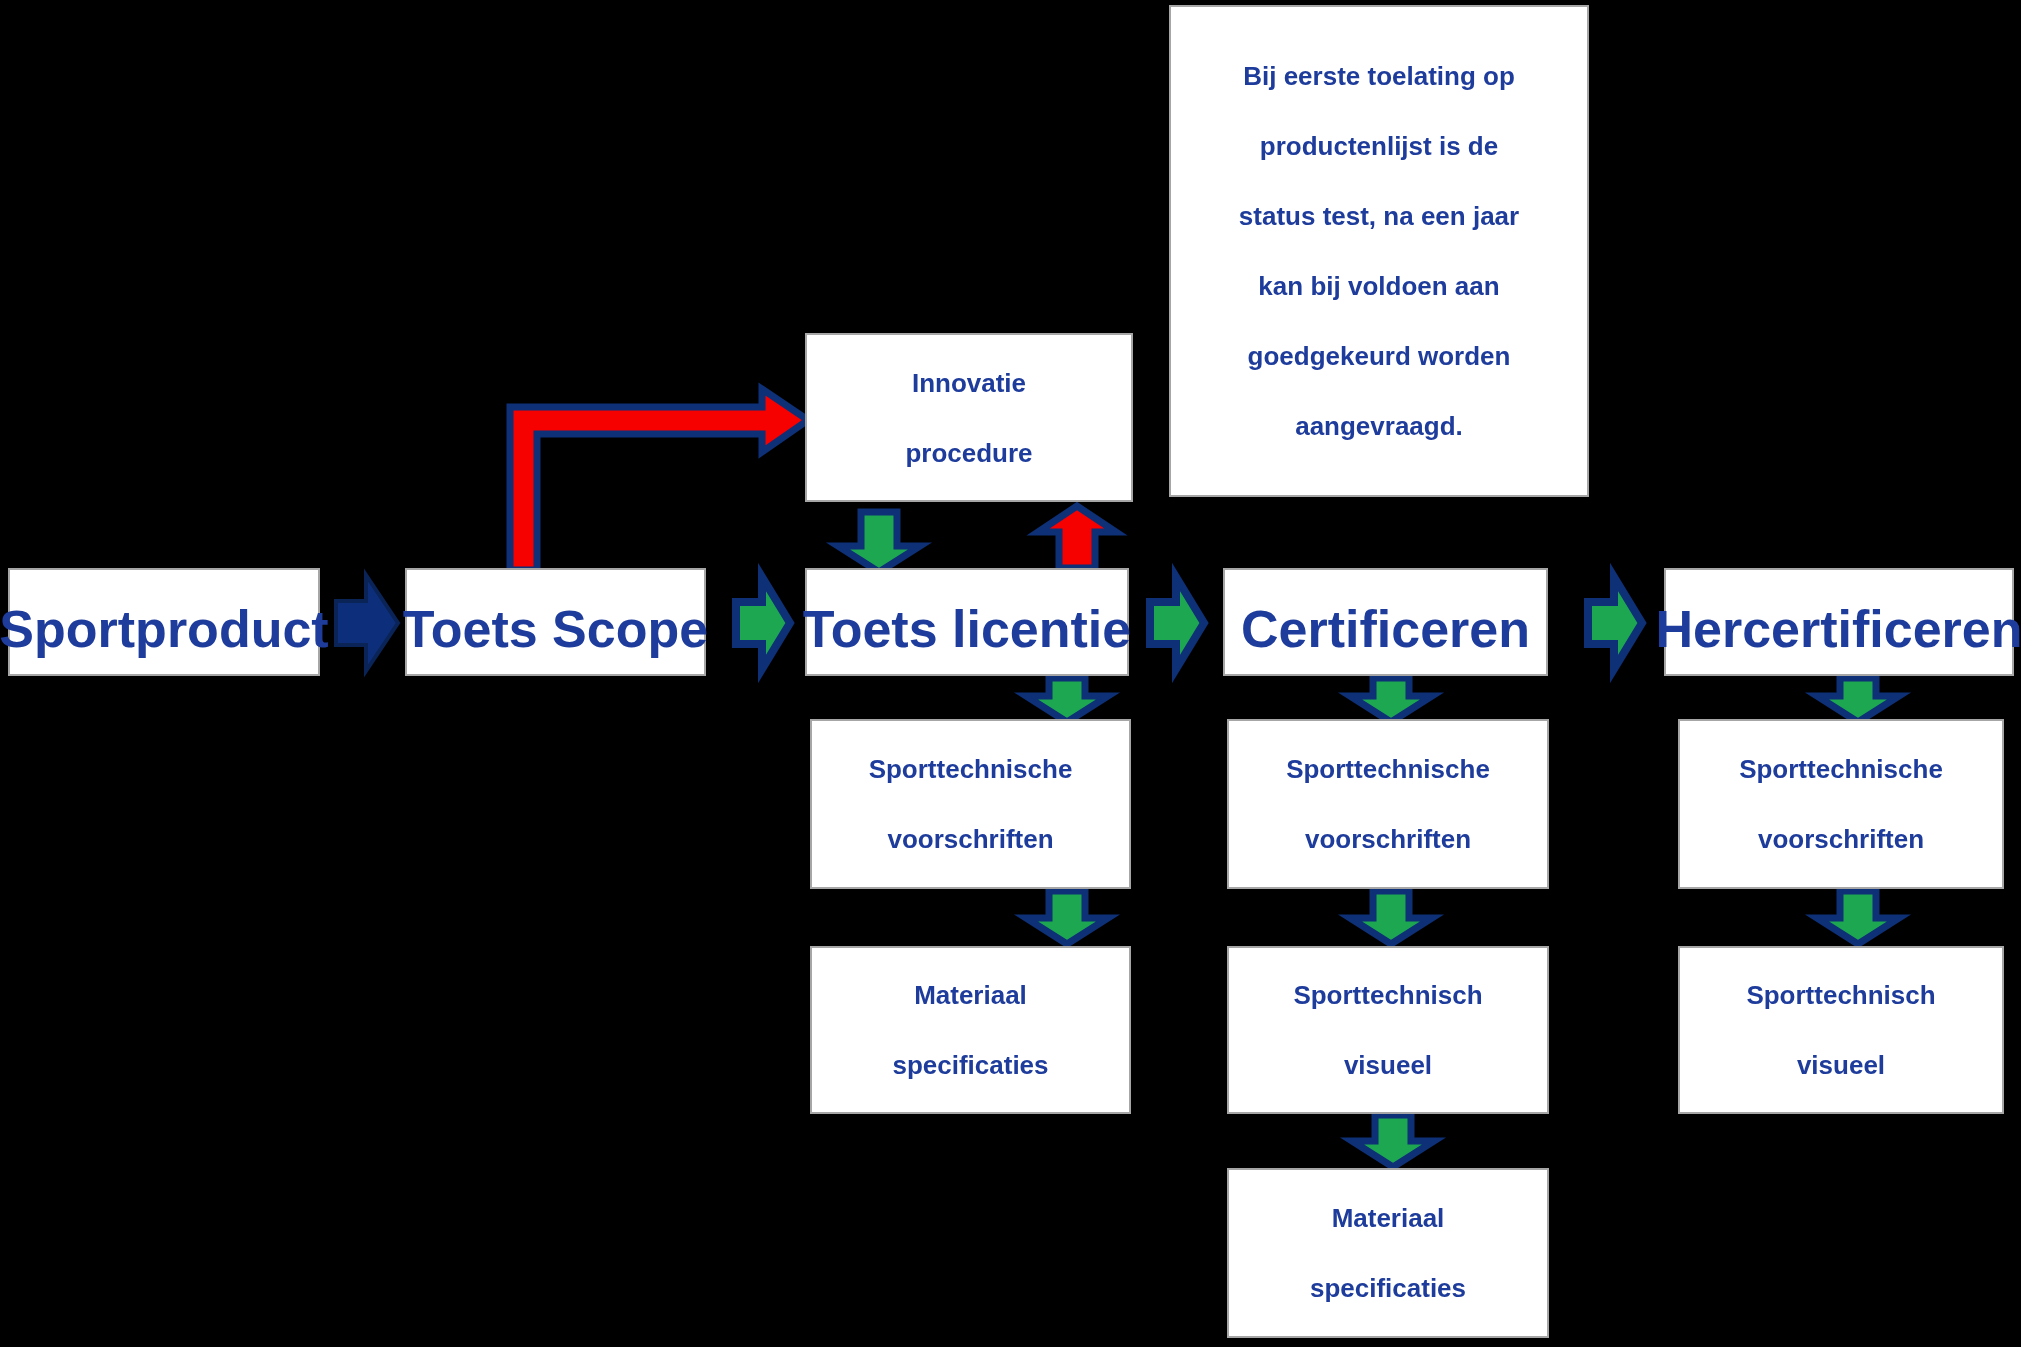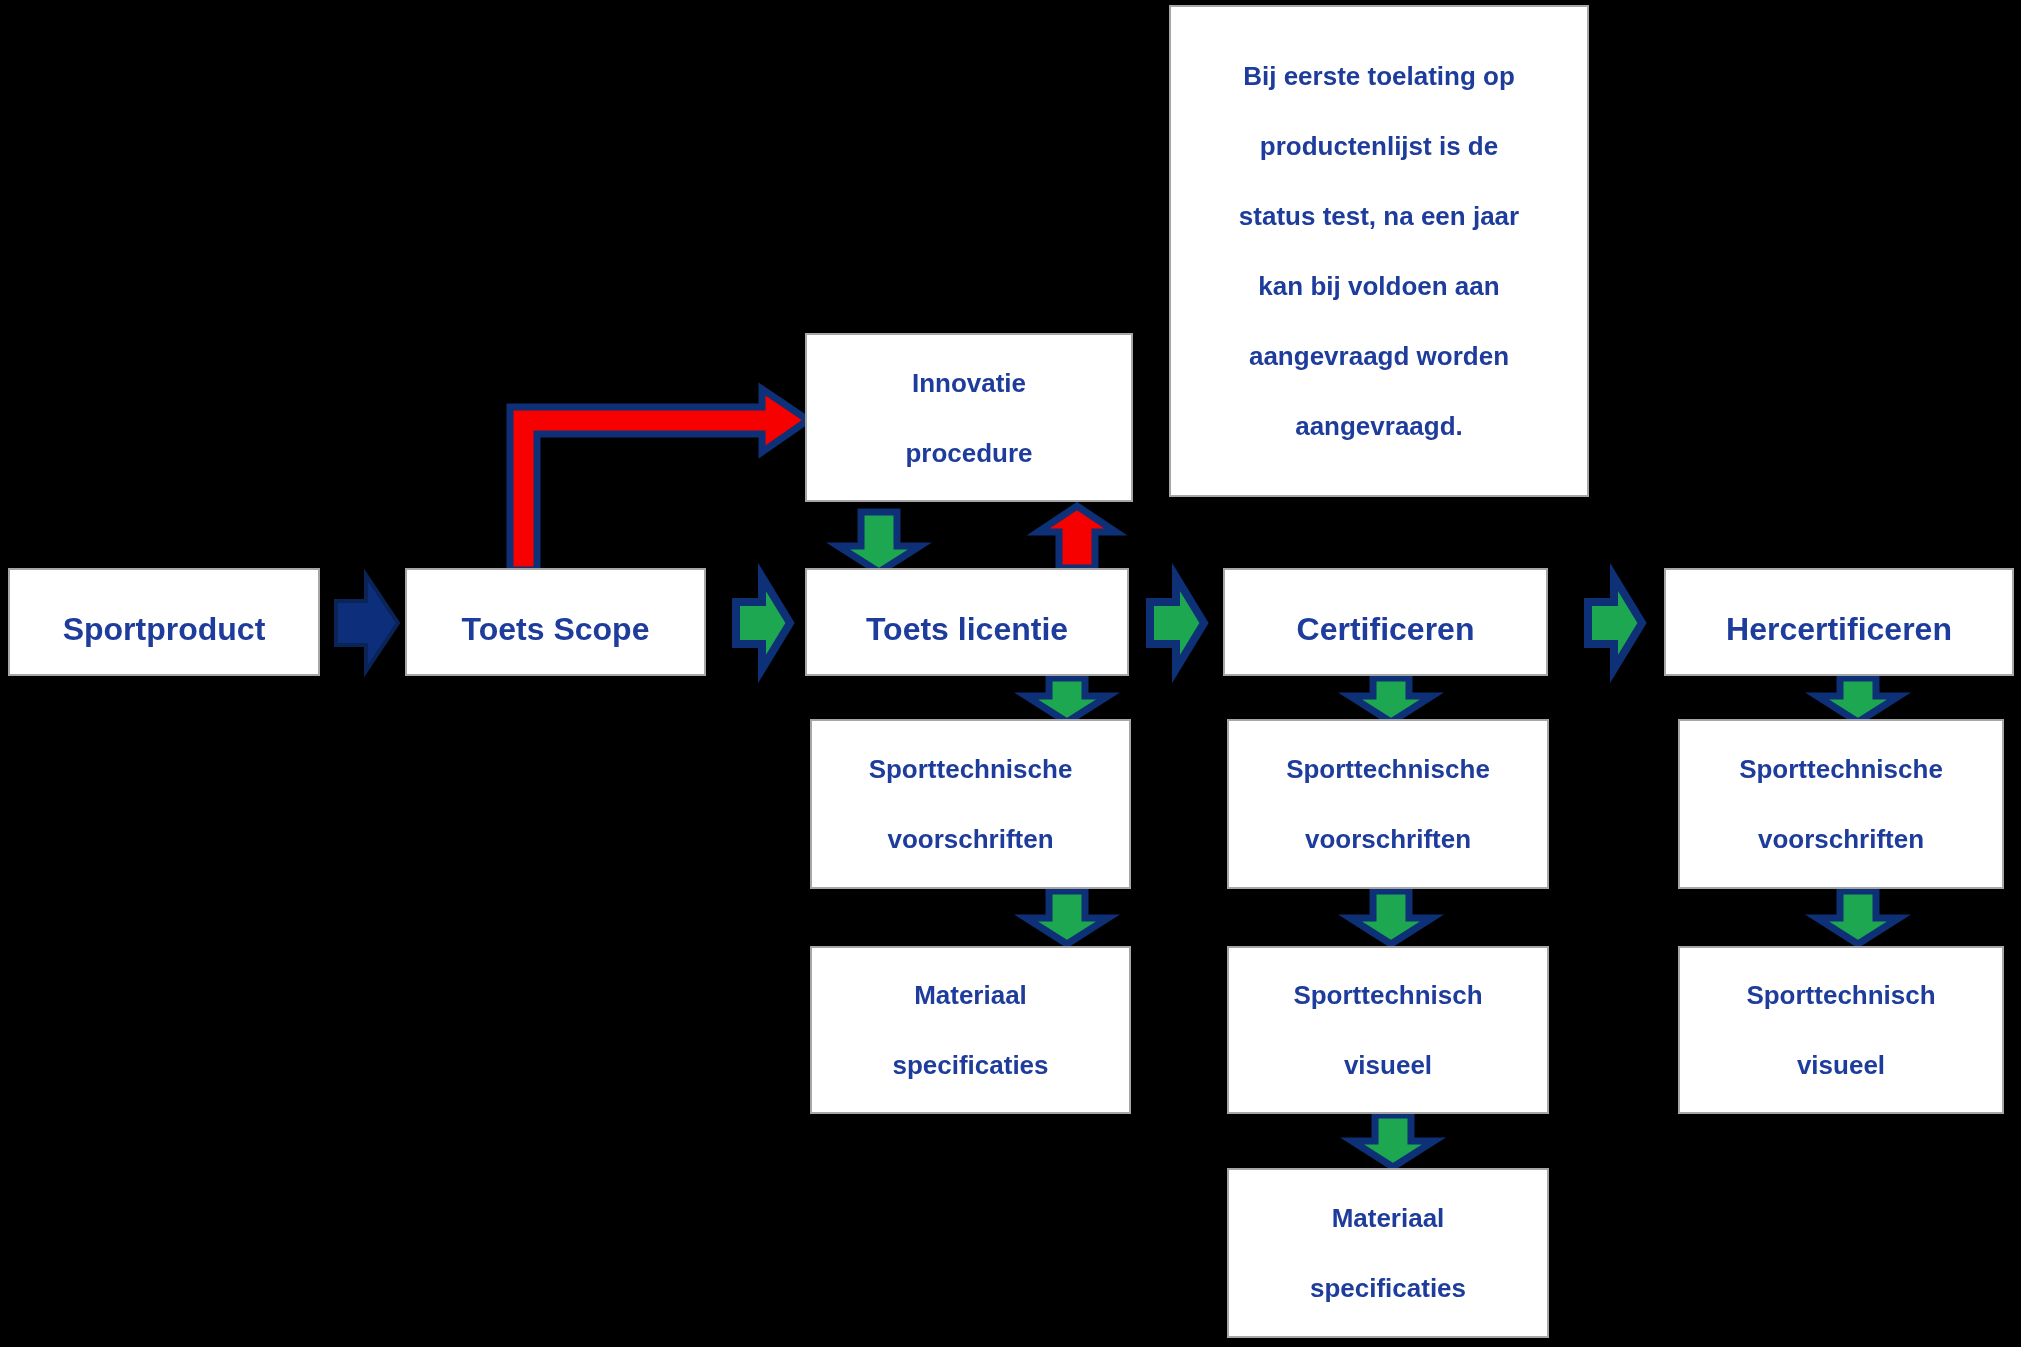--- a/index.html
+++ b/index.html
@@ -12,21 +12,21 @@
   .arrows{position:absolute;left:0;top:0;}
   .node{
     position:absolute;box-sizing:border-box;
     background:var(--box-fill,#fff);
     border:2px solid var(--box-border,#a6a6a6);
     display:flex;flex-direction:column;align-items:center;justify-content:center;
     text-align:center;
     color:var(--text-blue,#1e3c9b);
     font-weight:bold;
   }
-  .main-node .lbl{font-size:32px;line-height:1.1;white-space:nowrap;margin-top:15px;}
+  .main-node .lbl{font-size:52px;line-height:1.1;white-space:nowrap;margin-top:15px;}
   .sub-node .lbl{font-size:26px;line-height:70px;white-space:nowrap;}
   .note-node{justify-content:center;}
   .note-node .lbl{font-size:26px;line-height:70px;white-space:nowrap;}
 </style>
 </head>
 <body style="--background: #000000; --box-fill: #FFFFFF; --box-border: #A6A6A6; --text-blue: #1E3C9B; --arrow-green: #1EA751; --arrow-outline: #0D3076; --arrow-blue-fill: #0D2F7B; --arrow-blue-outline: #0A2458; --arrow-red: #F60000;">
 
 <div class="stage">
 
   <svg class="arrows" width="2021" height="1347" viewBox="0 0 2021 1347">
@@ -52,21 +52,21 @@
 
     <polygon points="1840,678 1876,678 1876,696 1899,696 1858,722 1817,696 1840,696" stroke-width="7" stroke-linejoin="miter" fill="#1EA751" stroke="#0D3076"></polygon>
     <polygon points="1840,891 1876,891 1876,918 1899,918 1858,944 1817,918 1840,918" stroke-width="7" stroke-linejoin="miter" fill="#1EA751" stroke="#0D3076"></polygon>
   </svg>
 
   <div class="node note-node" style="left:1169px;top:5px;width:420px;height:492px">
     <div class="lbl">Bij eerste toelating op</div>
     <div class="lbl">productenlijst is de</div>
     <div class="lbl">status test, na een jaar</div>
     <div class="lbl">kan bij voldoen aan</div>
-    <div class="lbl">aangevraagd worden</div>
+    <div class="lbl">goedgekeurd worden</div>
     <div class="lbl">aangevraagd.</div>
   </div>
 
   <div class="node sub-node" style="left:805px;top:333px;width:328px;height:169px">
     <div class="lbl">Innovatie</div>
     <div class="lbl">procedure</div>
   </div>
 
   <div class="node main-node" style="left:8px;top:568px;width:312px;height:108px">
     <div class="lbl">Sportproduct</div>

